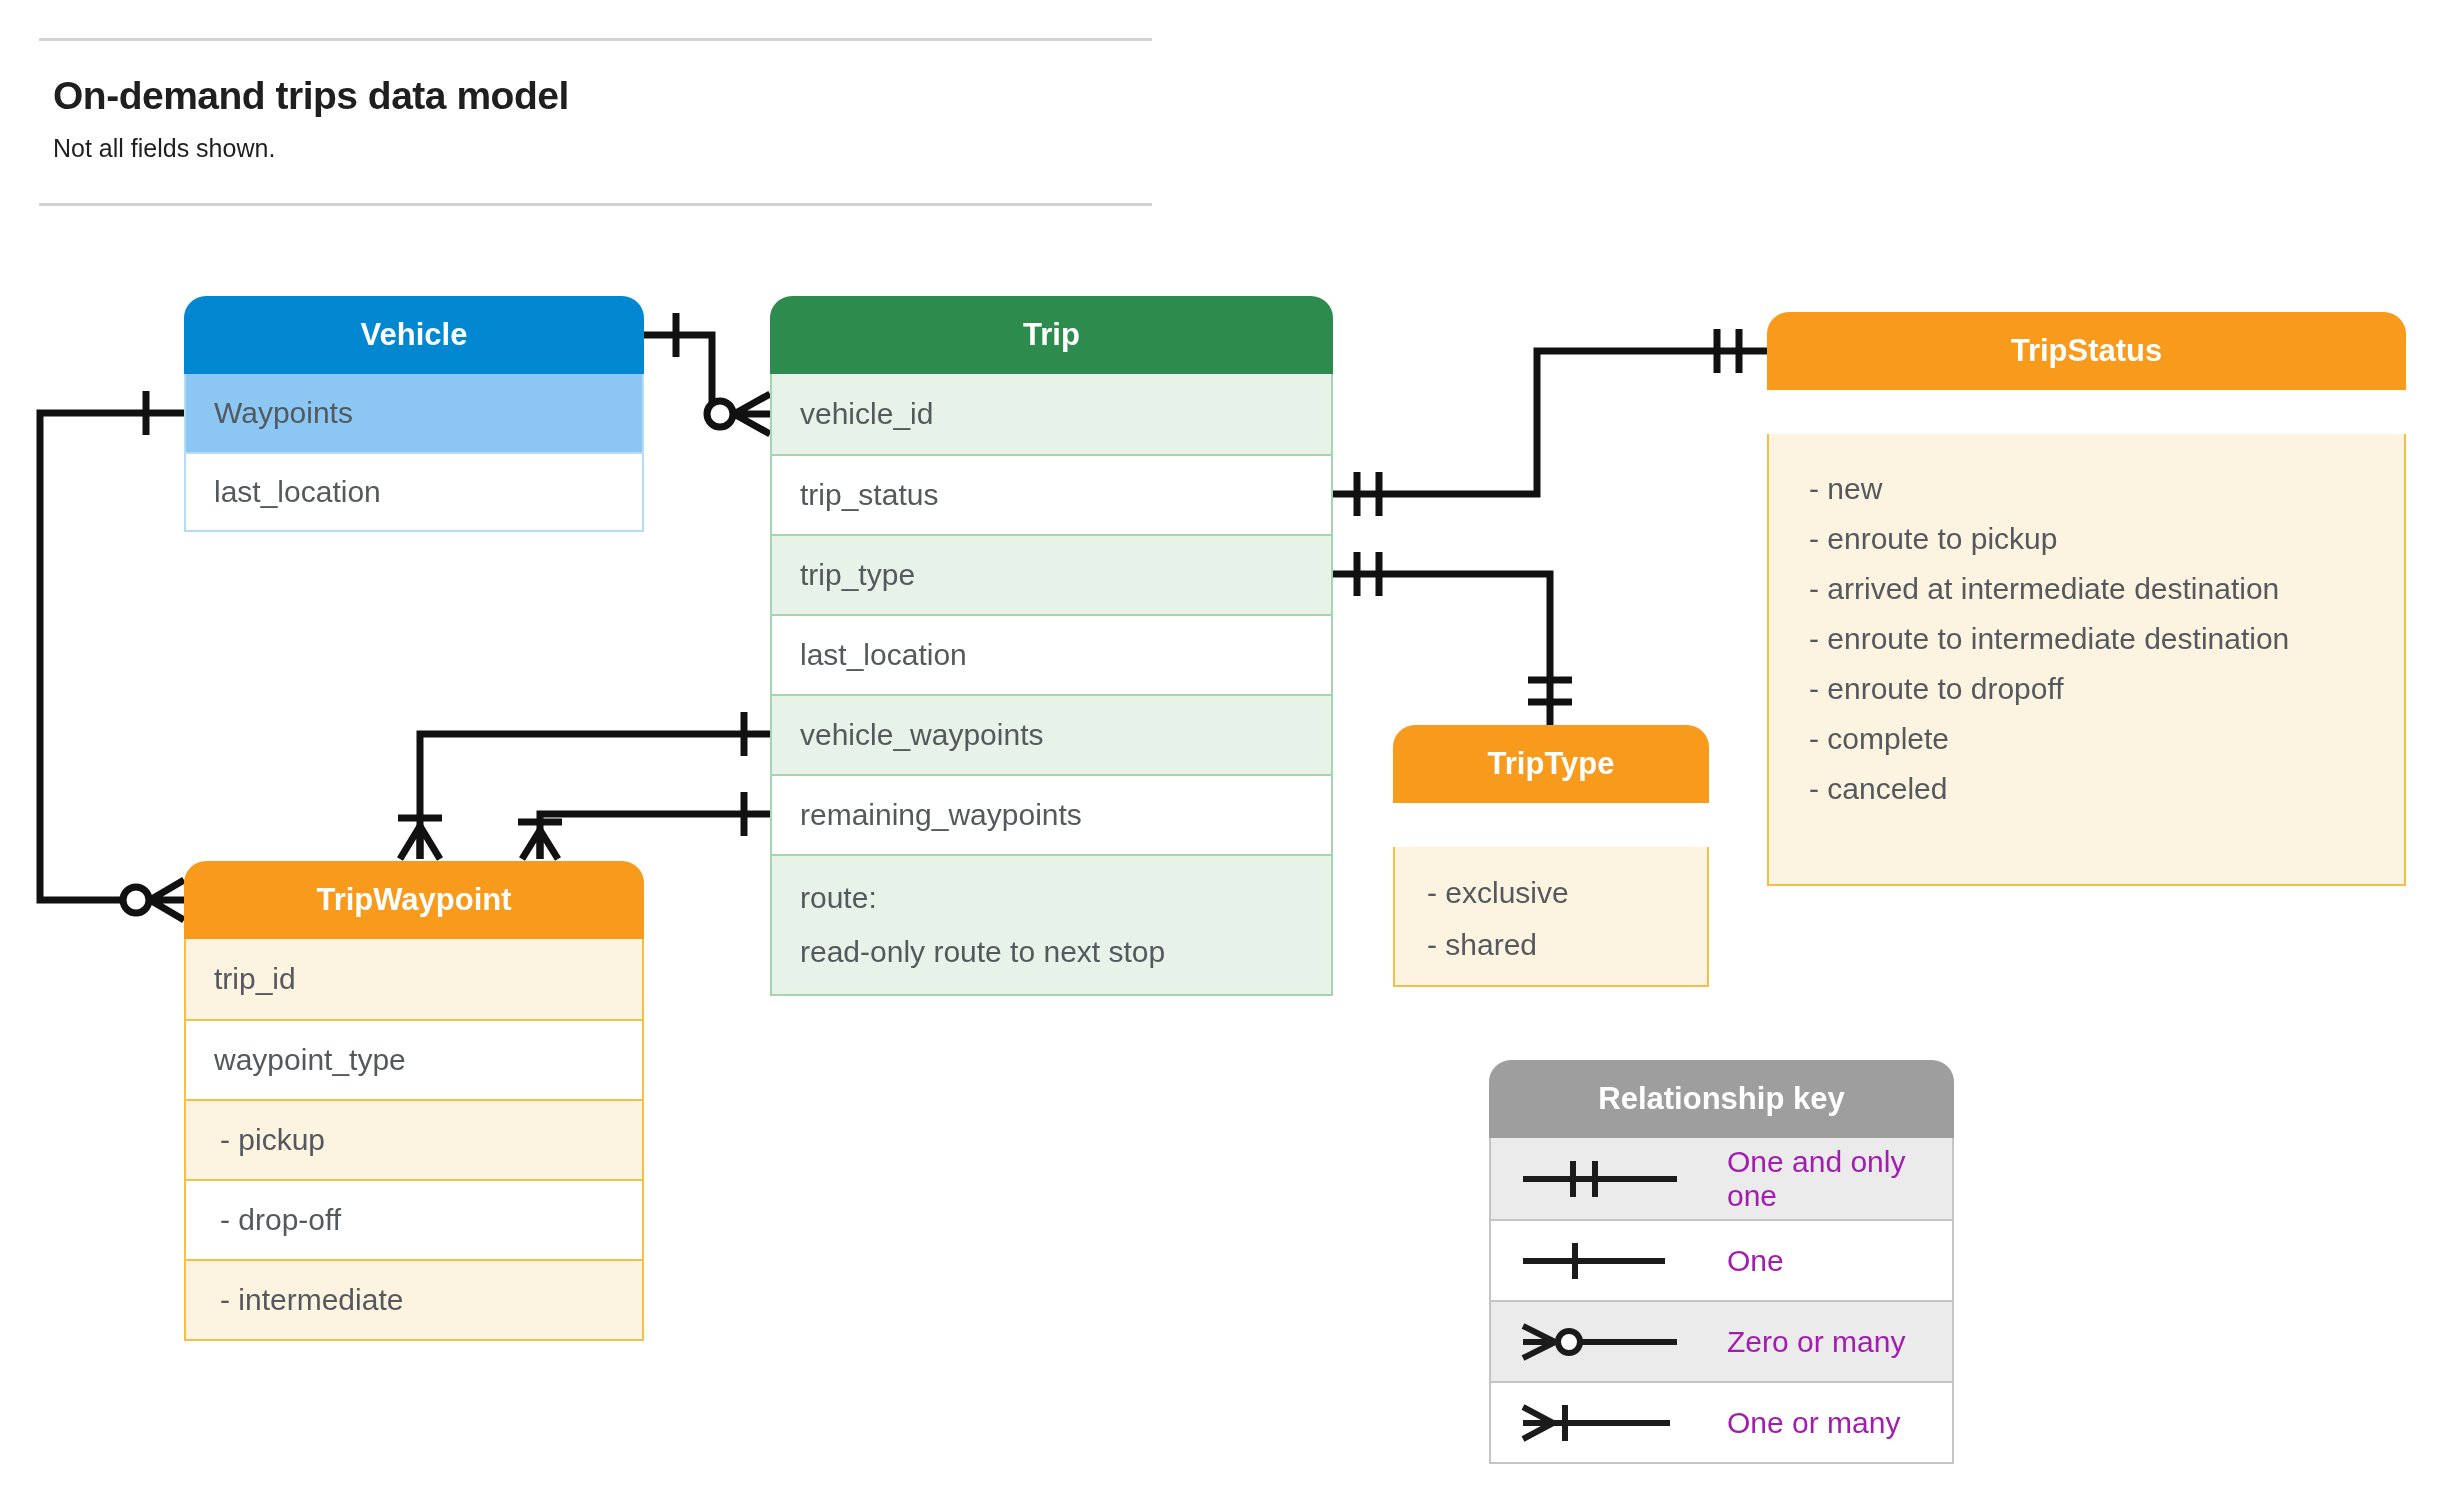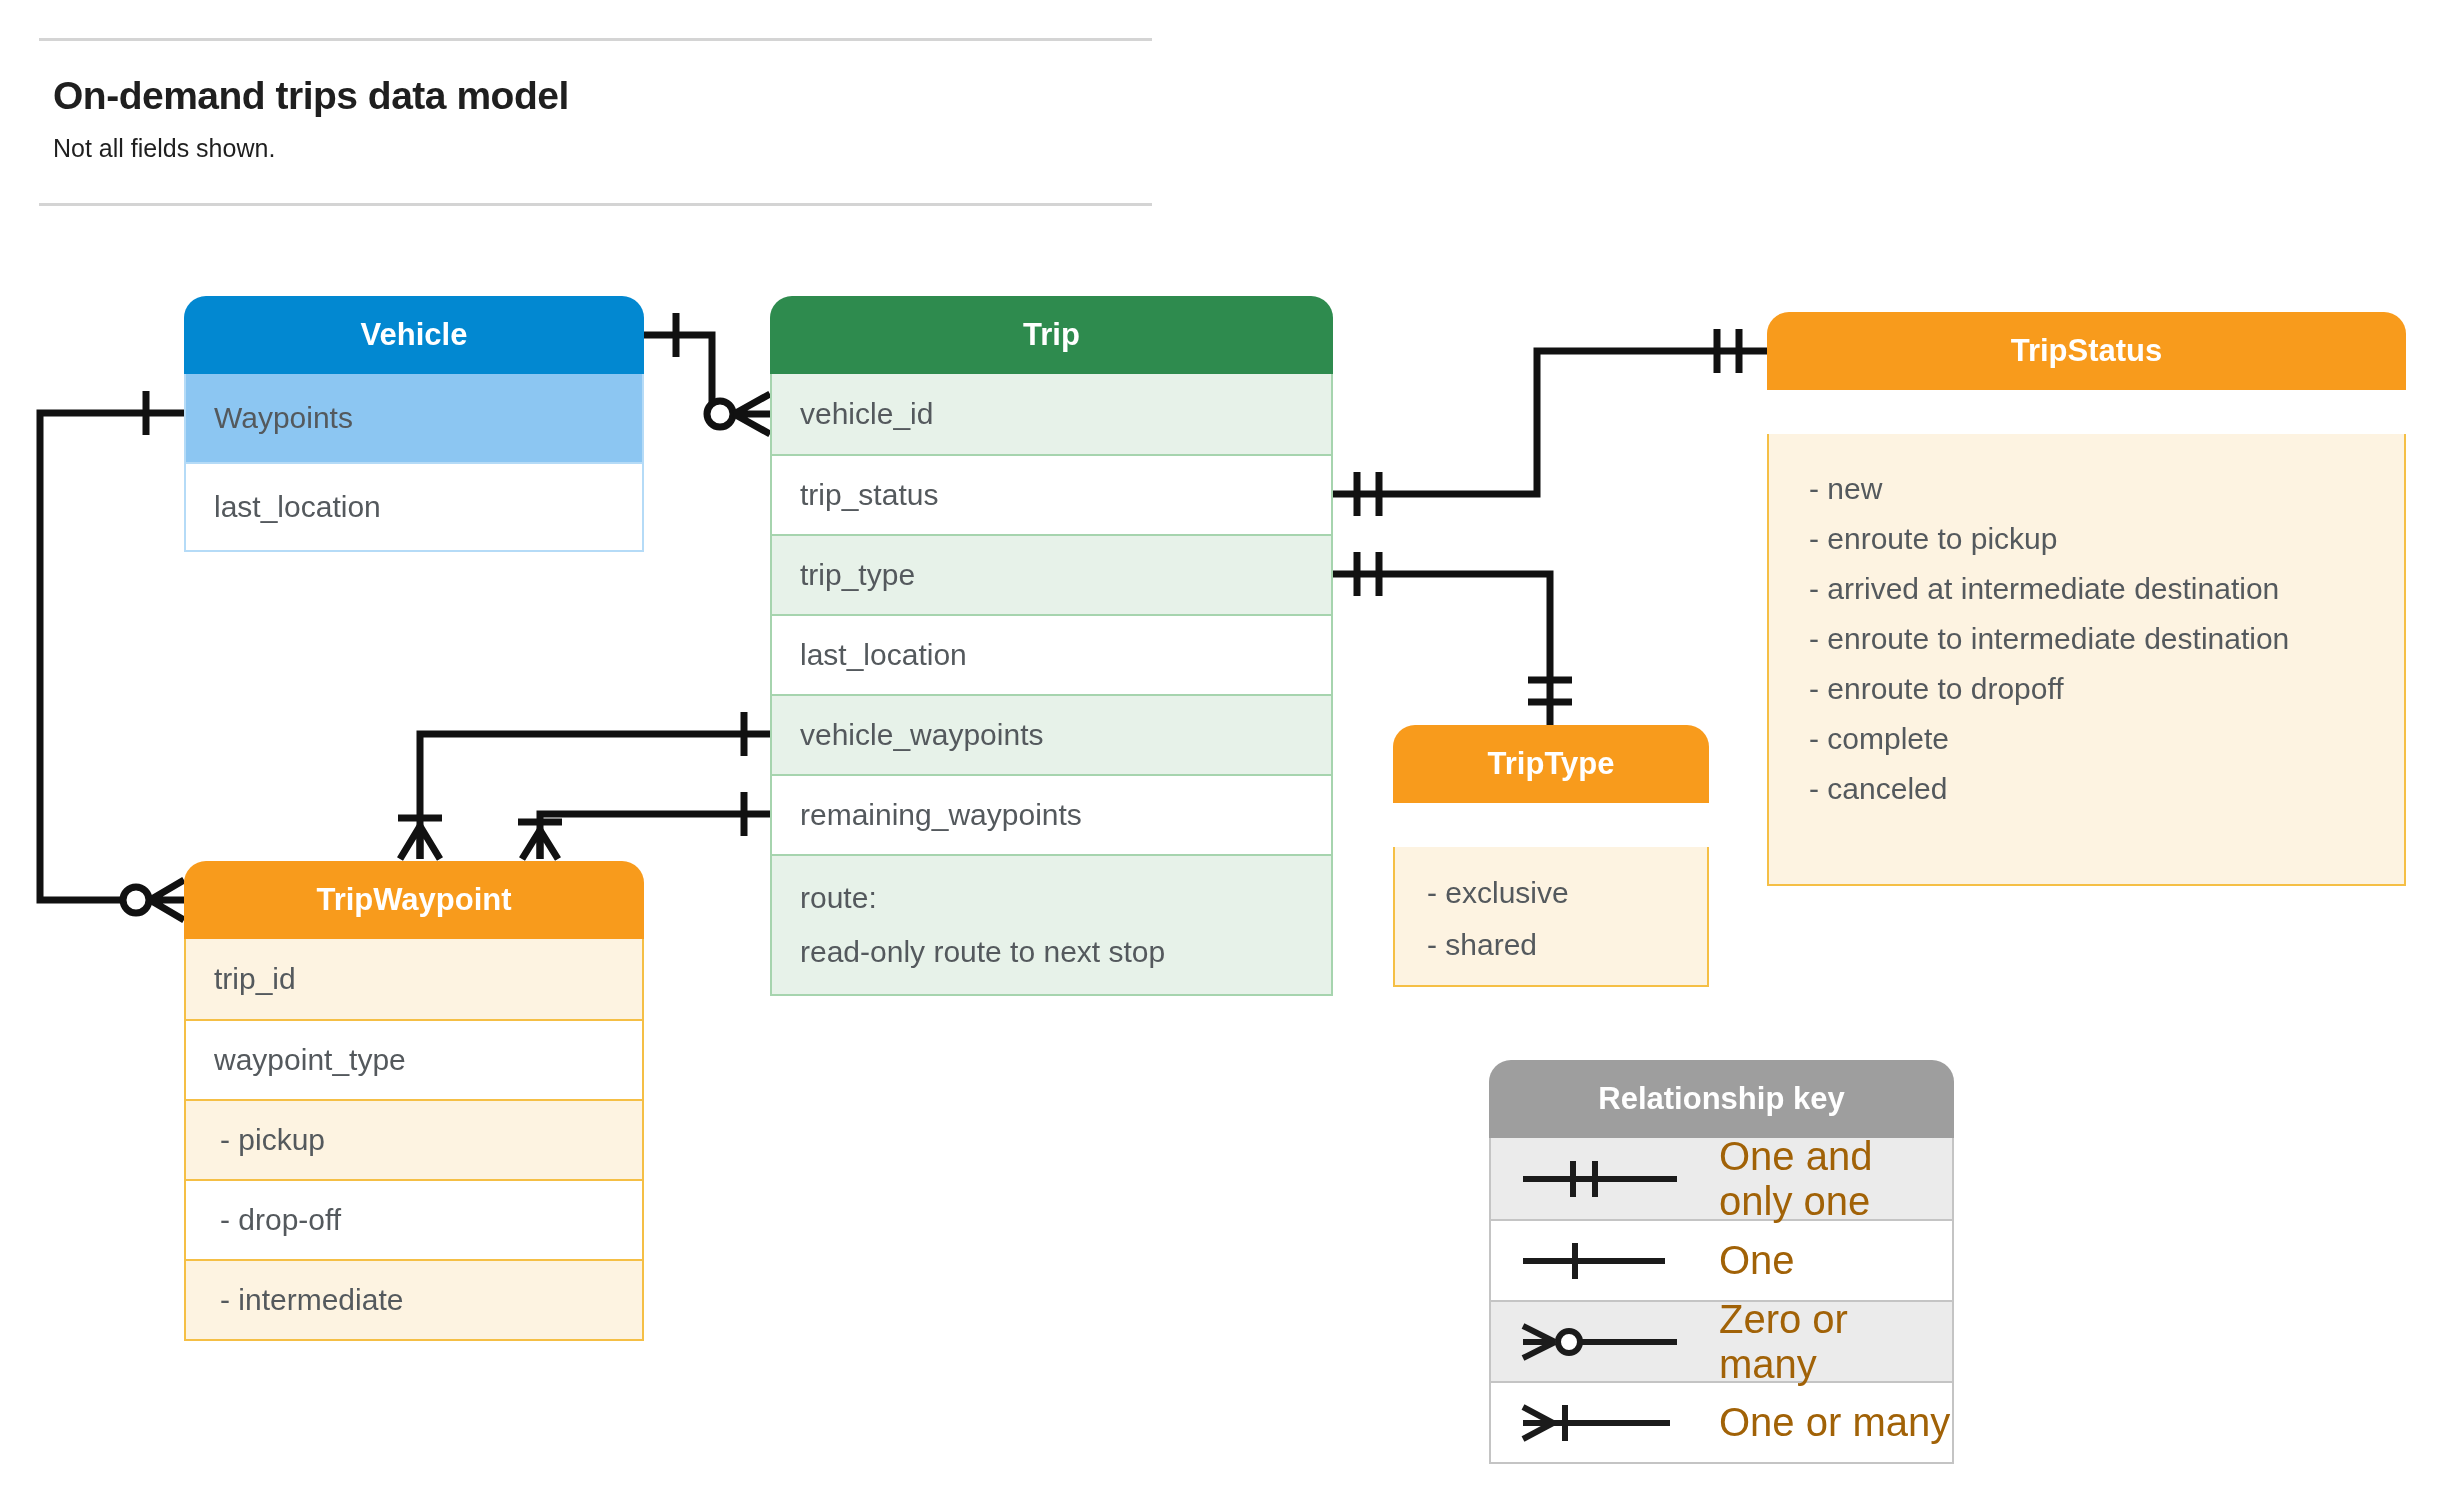--- a/index.html
+++ b/index.html
@@ -24,21 +24,21 @@
     color:#fff;font-size:31px;font-weight:bold;}
   .entity .rows .row{height:80px;display:flex;align-items:center;padding-left:28px;font-size:30px;color:#54595d;background:#fff;box-sizing:border-box;}
   .entity .rows .row.indent{padding-left:34px;}
   .entity .rows .row.tall{height:140px;flex-direction:column;align-items:flex-start;justify-content:center;line-height:54px;}
   .entity .list{box-sizing:border-box;margin-top:44px;}
   .entity .list .item{font-size:30px;color:#54595d;}
 
   #vehicle{left:184px;top:296px;width:460px;}
   #vehicle header{background:var(--blue);}
   #vehicle .rows{border:2px solid var(--blue-border);border-top:none;box-sizing:border-box;}
-  #vehicle .rows .row{height:88px;border-top:2px solid var(--blue-border);}
+  #vehicle .rows .row{height:78px;border-top:2px solid var(--blue-border);}
   #vehicle .rows .row:first-child{border-top:none;}
   #vehicle .rows .row.tinted{background:var(--blue-light);}
 
   #trip{left:770px;top:296px;width:563px;}
   #trip header{background:var(--green);}
   #trip .rows{border:2px solid var(--green-border);border-top:none;box-sizing:border-box;}
   #trip .rows .row{border-top:2px solid var(--green-border);}
   #trip .rows .row:first-child{border-top:none;}
   #trip .rows .row.tinted{background:var(--green-light);}
 
@@ -61,21 +61,21 @@
 
   
   #legend{position:absolute;left:1489px;top:1060px;width:465px;}
   #legend header{height:78px;background:var(--gray);border-radius:22px 22px 0 0;display:flex;align-items:center;justify-content:center;
     color:#fff;font-size:31px;font-weight:bold;}
   #legend .lrows{border:2px solid var(--gray-border);border-top:none;box-sizing:border-box;}
   #legend .lrow{height:81px;display:flex;align-items:center;padding-left:24px;border-top:2px solid var(--gray-border);background:#fff;box-sizing:border-box;}
   #legend .lrow:first-child{border-top:none;}
   #legend .lrow:nth-child(odd){background:var(--gray-light);}
   #legend .lrow .sym{width:180px;flex:0 0 180px;display:flex;align-items:center;}
-  #legend .lrow .lbl{font-size:40px;color:#a16207;margin-left:24px;}
+  #legend .lrow .lbl{font-size:30px;color:#a21caf;margin-left:32px;}
   .symsvg path{stroke:#1b1b1b;stroke-width:6;fill:none;}
   .symsvg circle{stroke:#1b1b1b;stroke-width:6;fill:#fff;}
 </style>
 </head>
 <body>
 
 <div class="stage">
 
   <div class="rule rule-top"></div>
   <div class="page-title">On-demand trips data model</div>

